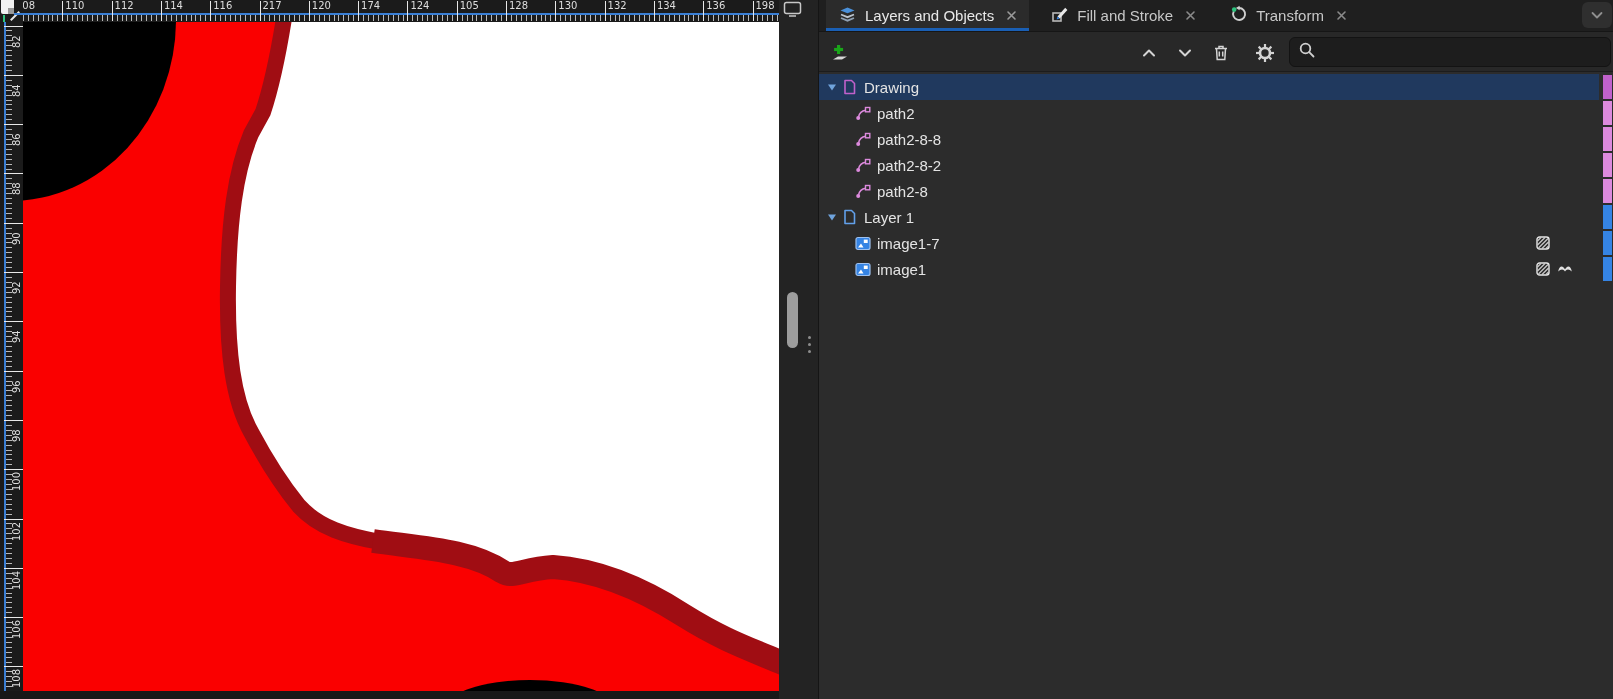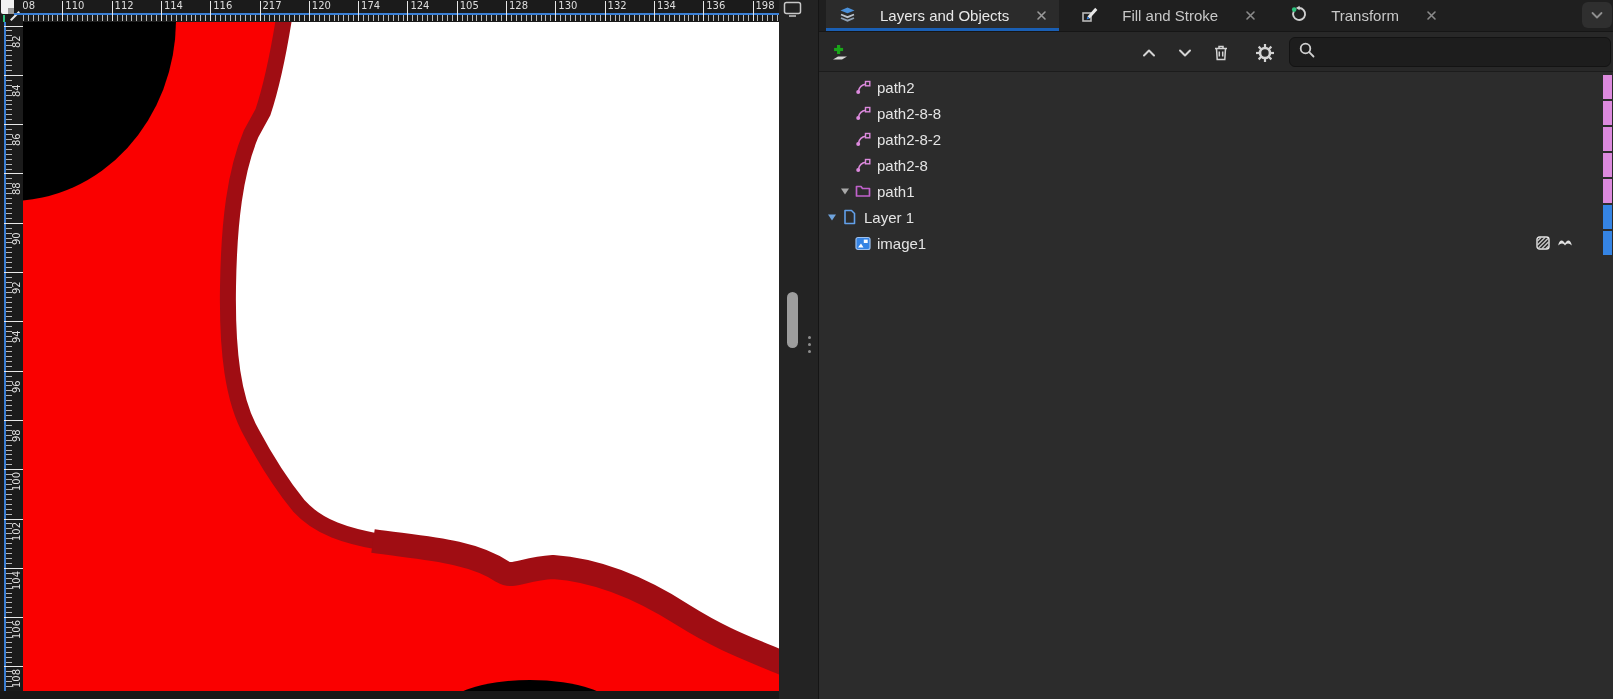--- a/index.html
+++ b/index.html
@@ -37,21 +37,21 @@
   .gutter{position:absolute;left:779px;top:0;width:39px;height:699px;background:#232323;}
   .gutter .monitor{position:absolute;left:4px;top:1px;}
   .vscroll-thumb{position:absolute;left:8px;top:292px;width:11px;height:56px;border-radius:5.5px;background:#9d9d9d;}
   .grip{position:absolute;left:29px;top:336px;width:4px;height:20px;}
   .grip i{display:block;width:3px;height:3px;border-radius:50%;background:#8d8d8d;margin:0 0 4px 0;}
 
   
   .panel{position:absolute;left:818px;top:0;width:795px;height:699px;background:#2c2c2c;border-left:1px solid #151515;}
   .tabbar{position:absolute;left:0;top:0;right:0;height:32px;background:#1f1f1f;border-bottom:1px solid #161616;
           display:flex;align-items:stretch;padding-left:7px;gap:10px;}
-  .tab{position:relative;display:flex;align-items:center;gap:23px;padding:0 12px;font-size:15px;color:#c8c8c8;cursor:default;}
+  .tab{position:relative;display:flex;align-items:center;gap:8px;padding:0 12px;font-size:15px;color:#c8c8c8;cursor:default;}
   .tab.active{background:#2b2b2b;color:#e8e8e8;}
   .tab.active:after{content:"";position:absolute;left:0;right:0;bottom:0;height:3px;background:#1a5fb4;}
   .tab .tabclose{display:flex;align-items:center;margin-left:4px;}
   .tabmenu{position:absolute;right:1px;top:2px;width:30px;height:26px;background:#2f2f2f;border-radius:6px;
            display:flex;align-items:center;justify-content:center;}
 
   .toolbar{position:absolute;left:0;top:32px;right:0;height:40px;background:#282828;border-bottom:1px solid #1c1c1c;}
   .tbtn{position:absolute;top:8px;width:26px;height:26px;background:transparent;border:none;padding:0;
         display:flex;align-items:center;justify-content:center;cursor:default;}
   .searchfield{position:absolute;left:470px;top:5px;width:322px;height:30px;background:#1d1d1d;border:1px solid #131313;
@@ -566,20 +566,34 @@
           <svg width="18" height="18" viewBox="0 0 18 18" fill="none" stroke="#cfcfcf" stroke-width="1.8">
           <circle cx="7.5" cy="7.5" r="4.8"></circle>
               <path d="M11.2 11.2 L15.5 15.5" stroke-linecap="round"></path>
             </svg>
         </span>
         <input placeholder="" style="">
       </div>
     </div>
 
     <div class="tree" id="tree">
+        <div class="row" style="background: rgb(32, 57, 94); padding-left: 4px;">
+          <span class="slot">
+            <svg width="12" height="12" viewBox="0 0 12 12">
+              <path d="M2 3.5 L10 3.5 L6 9.5 Z" fill="#6fa3dc"></path>
+            </svg>
+          </span>
+          <span class="ricon">
+            <svg width="15" height="16" viewBox="0 0 15 16">
+              <path d="M3 1.5 H9.5 L12.5 4.5 V14.5 H3 Z" fill="none" stroke="#c061cb" stroke-width="1.6" stroke-linejoin="round"></path>
+            </svg>
+          </span>
+          <span class="rlabel">Drawing</span>
+          <span class="strip" style="background: rgb(192, 97, 203);"></span>
+        </div>
         <div class="row" style="padding-left: 17px;">
           <span class="slot"></span>
           <span class="ricon">
             <svg width="16" height="15" viewBox="0 0 16 15">
               <path d="M3.5 11 C4.5 6.5 7 4.8 10.5 4.3" fill="none" stroke="#dc8add" stroke-width="1.5"></path>
               <rect x="10.5" y="1.5" width="4.3" height="4.3" fill="none" stroke="#dc8add" stroke-width="1.4"></rect>
               <circle cx="3.2" cy="12" r="2" fill="#dc8add"></circle>
             </svg>
           </span>
           <span class="rlabel">path2</span>
@@ -612,34 +626,20 @@
         <div class="row" style="padding-left: 17px;">
           <span class="slot"></span>
           <span class="ricon">
             <svg width="16" height="15" viewBox="0 0 16 15">
               <path d="M3.5 11 C4.5 6.5 7 4.8 10.5 4.3" fill="none" stroke="#dc8add" stroke-width="1.5"></path>
               <rect x="10.5" y="1.5" width="4.3" height="4.3" fill="none" stroke="#dc8add" stroke-width="1.4"></rect>
               <circle cx="3.2" cy="12" r="2" fill="#dc8add"></circle>
             </svg>
           </span>
           <span class="rlabel">path2-8</span>
-          <span class="strip" style="background: rgb(220, 138, 221);"></span>
-        </div>
-        <div class="row" style="padding-left: 17px;">
-          <span class="slot">
-            <svg width="12" height="12" viewBox="0 0 12 12">
-              <path d="M2 3.5 L10 3.5 L6 9.5 Z" fill="#a8a8a8"></path>
-            </svg>
-          </span>
-          <span class="ricon">
-            <svg width="16" height="14" viewBox="0 0 16 14">
-              <path d="M1.5 2.5 H6 L7.5 4.5 H14.5 V12 H1.5 Z" fill="none" stroke="#c061cb" stroke-width="1.7" stroke-linejoin="round"></path>
-            </svg>
-          </span>
-          <span class="rlabel">path1</span>
           <span class="strip" style="background: rgb(220, 138, 221);"></span>
         </div>
         <div class="row" style="padding-left: 4px;">
           <span class="slot">
             <svg width="12" height="12" viewBox="0 0 12 12">
               <path d="M2 3.5 L10 3.5 L6 9.5 Z" fill="#6fa3dc"></path>
             </svg>
           </span>
           <span class="ricon">
             <svg width="15" height="16" viewBox="0 0 15 16">
@@ -652,20 +652,39 @@
         <div class="row" style="padding-left: 17px;">
           <span class="slot"></span>
           <span class="ricon">
             <svg width="16" height="15" viewBox="0 0 16 15">
               <rect x="1" y="1.5" width="14" height="12" rx="2" fill="#3584e4"></rect>
               <rect x="1" y="1.5" width="14" height="12" rx="2" fill="none" stroke="#9ec1ef" stroke-width="1.2"></rect>
               <rect x="8.8" y="3.6" width="3.9" height="3.4" fill="#ffffff"></rect>
               <path d="M3 11.5 L6 7.5 L8.5 11.5 Z" fill="#ffffff"></path>
             </svg>
           </span>
+          <span class="rlabel">image1-7</span>
+          <span class="badge clip">
+            <svg width="14" height="14" viewBox="0 0 14 14">
+              <rect x="1" y="1" width="12" height="12" rx="2.5" fill="none" stroke="#e6e6e6" stroke-width="1.4"></rect>
+              <path d="M1.5 5 L5 1.5 M1.5 9 L9 1.5 M2.5 12 L12 2.5 M6 12.5 L12.5 6 M10 12.5 L12.5 10" stroke="#cfcfcf" stroke-width="1.1" fill="none"></path>
+            </svg>
+          </span>
+          <span class="strip" style="background: rgb(53, 132, 228);"></span>
+        </div>
+        <div class="row" style="padding-left: 17px;">
+          <span class="slot"></span>
+          <span class="ricon">
+            <svg width="16" height="15" viewBox="0 0 16 15">
+              <rect x="1" y="1.5" width="14" height="12" rx="2" fill="#3584e4"></rect>
+              <rect x="1" y="1.5" width="14" height="12" rx="2" fill="none" stroke="#9ec1ef" stroke-width="1.2"></rect>
+              <rect x="8.8" y="3.6" width="3.9" height="3.4" fill="#ffffff"></rect>
+              <path d="M3 11.5 L6 7.5 L8.5 11.5 Z" fill="#ffffff"></path>
+            </svg>
+          </span>
           <span class="rlabel">image1</span>
           <span class="badge clip">
             <svg width="14" height="14" viewBox="0 0 14 14">
               <rect x="1" y="1" width="12" height="12" rx="2.5" fill="none" stroke="#e6e6e6" stroke-width="1.4"></rect>
               <path d="M1.5 5 L5 1.5 M1.5 9 L9 1.5 M2.5 12 L12 2.5 M6 12.5 L12.5 6 M10 12.5 L12.5 10" stroke="#cfcfcf" stroke-width="1.1" fill="none"></path>
             </svg>
           </span>
           <span class="badge mask">
             <svg width="16" height="12" viewBox="0 0 16 12">
               <path d="M1.2 9.5 C2 5 4.5 3.2 6.6 5.6 L8 7.2 L9.4 5.6 C11.5 3.2 14 5 14.8 9.5 C12.6 7.2 10.4 6.8 8.8 8.6 L8 9.5 L7.2 8.6 C5.6 6.8 3.4 7.2 1.2 9.5 Z" fill="#e2e2e2"></path>

